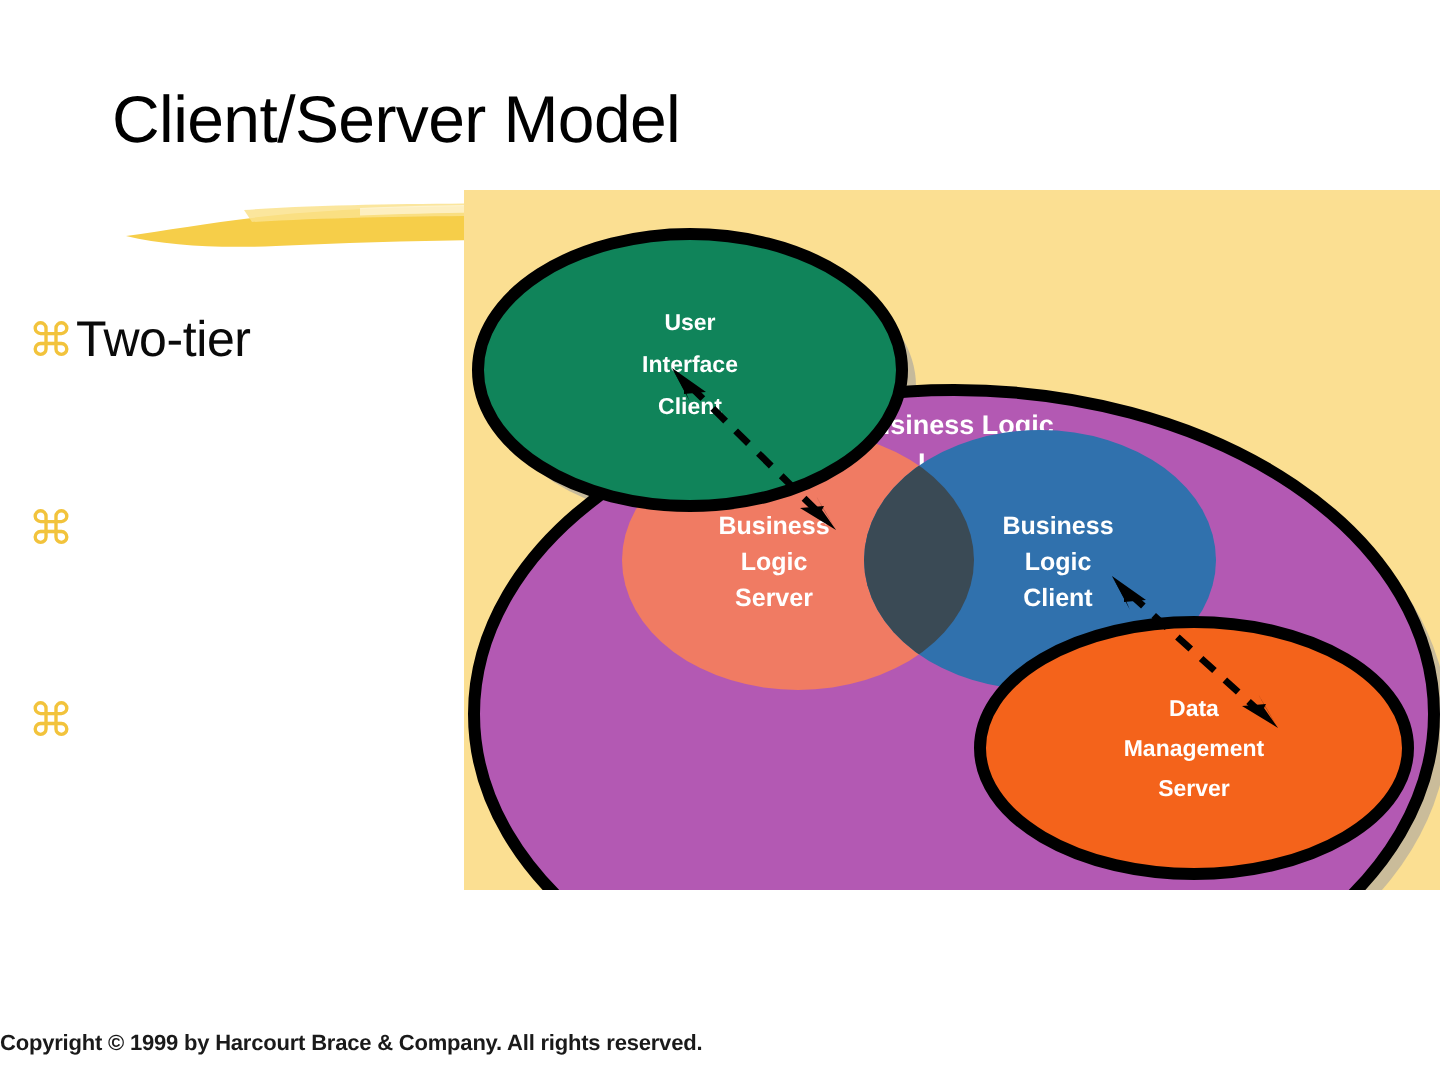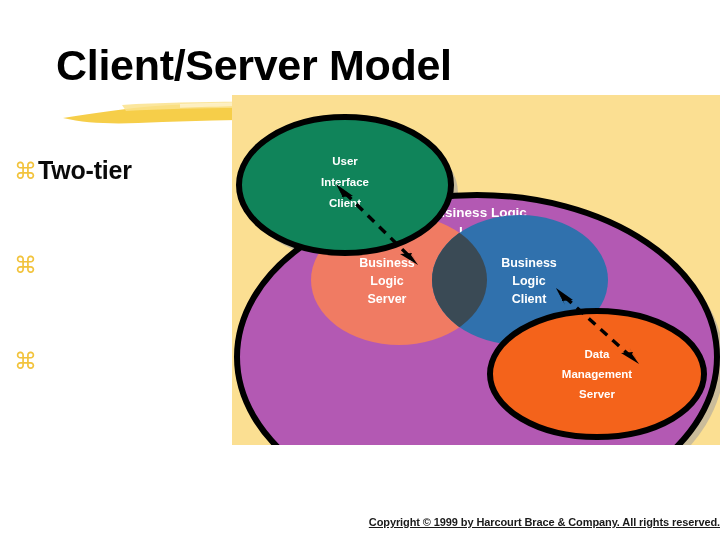--- a/index.html
+++ b/index.html
@@ -15,22 +15,22 @@
     overflow: hidden;
     font-family: "Liberation Sans", "DejaVu Sans", sans-serif;
   }
 
   
   #slide-title {
     position: absolute;
     left: 56px;
     top: 43px;
     width: 440px;
-    font-size: 43px;
-    font-weight: bold;
+    font-size: 33px;
+    font-weight: normal;
     letter-spacing: -0.3px;
     color: #000000;
     line-height: 1.06;
     white-space: nowrap;
   }
 
   
   #brush-stroke {
     position: absolute;
     left: 62px;
@@ -55,21 +55,21 @@
   .bullet-glyph {
     font-family: "DejaVu Sans", sans-serif;
     font-size: 23px;
     color: #F2C33C;
     line-height: 1;
     margin-right: 1px;
     flex: 0 0 auto;
   }
   .bullet-text {
     font-size: 25px;
-    font-weight: bold;
+    font-weight: normal;
     color: #0A0A0A;
     letter-spacing: -0.2px;
     line-height: 1;
   }
 
   
   #diagram-panel {
     position: absolute;
     left: 232px;
     top: 95px;
@@ -95,26 +95,25 @@
   .node-label.small  { font-size: 11.5px; }
   .node-label.medium { font-size: 12.5px; }
   .node-label.large  { font-size: 13.5px; }
 
   
   #copyright {
     position: absolute;
     left: 0;
     top: 516px;
     width: 720px;
-    text-align: right;
+    text-align: left;
     font-size: 11px;
     font-weight: bold;
     color: #1a1a1a;
     letter-spacing: -0.1px;
-    text-decoration: underline;
   }
 </style>
 </head>
 <body>
 
 <div id="slide-title">Client/Server Model</div>
 
 <svg id="brush-stroke" viewBox="0 0 176 26" aria-hidden="true">
   <path d="M1,17 C22,14 45,10 72,7 C104,3.5 140,2.5 176,2 L176,19 C142,19.5 108,20.5 76,22 C48,23.2 22,22 1,17 Z" fill="#F6CE49"></path>
   <path d="M60,4 C96,1.5 140,1 176,0.8 L176,7 C140,7.2 98,8 64,10 Z" fill="#FAE28C" opacity="0.85"></path>

